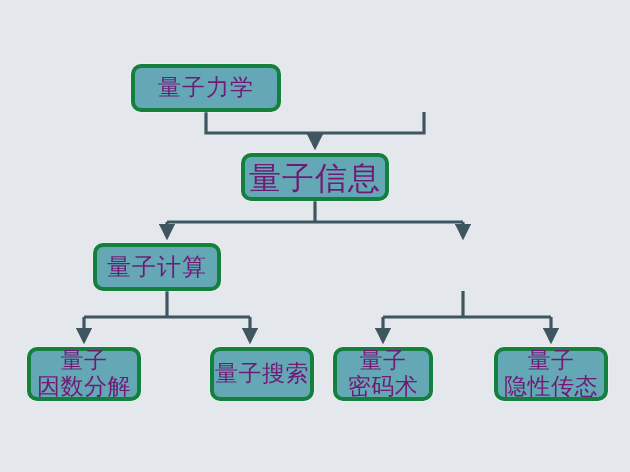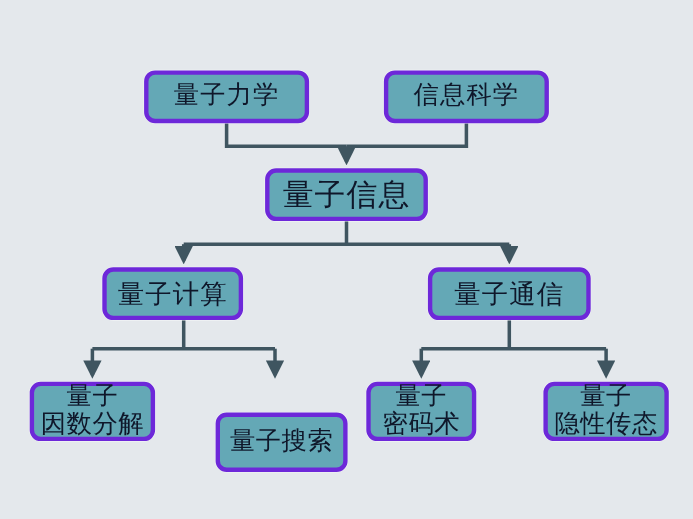--- a/index.html
+++ b/index.html
@@ -23,52 +23,52 @@
     position: absolute;
     left: 0;
     top: 0;
     width: 630px;
     height: 472px;
   }
   .node {
     position: absolute;
     box-sizing: border-box;
     background: #64a8b6;
-    border: 4px solid #6d28d9;
+    border: 4px solid #15803d;
     border-radius: 10px;
-    color: #0f172a;
+    color: #701a75;
     display: flex;
     align-items: center;
     justify-content: center;
     text-align: center;
     line-height: 1.12;
     letter-spacing: 1px;
     z-index: 2;
     box-shadow: 0 0 0 0.5px rgba(255,255,255,0.5);
   }
   .node .label {
     display: block;
     white-space: pre-line;
   }
   .tier1 { font-size: 23px; }
-  .tier2 { font-size: 28px; }
+  .tier2 { font-size: 32px; align-items: flex-end; }
   .tier3 { font-size: 24px; }
   .tier4 { font-size: 23px; letter-spacing: 0.5px; }
 
   
   #node-quantum-mechanics { left: 131px; top: 64px;  width: 150px; height: 48px; }
   #node-information-science { left: 349px; top: 64px; width: 150px; height: 48px; }
   
   #node-quantum-information { left: 241px; top: 153px; width: 148px; height: 48px; }
   
   #node-quantum-computing { left: 93px;  top: 243px; width: 128px; height: 48px; }
   #node-quantum-communication { left: 389px; top: 243px; width: 148px; height: 48px; }
   
   #node-factoring   { left: 27px;  top: 347px; width: 114px; height: 54px; }
-  #node-search      { left: 196px; top: 347px; width: 120px; height: 54px; margin-top: 28px; }
+  #node-search      { left: 210px; top: 347px; width: 104px; height: 54px; }
   #node-cryptography{ left: 333px; top: 347px; width: 100px; height: 54px; }
   #node-teleportation { left: 494px; top: 347px; width: 114px; height: 54px; }
 </style>
 </head>
 <body>
 
 <div id="diagram">
 
   <svg id="connectors" viewBox="0 0 630 472" xmlns="http://www.w3.org/2000/svg">
     <defs>
@@ -97,35 +97,29 @@
       <path d="M 383 317 L 551 317"></path>
       <path d="M 383 317 L 383 341" marker-end="url(#arrow)"></path>
       <path d="M 551 317 L 551 341" marker-end="url(#arrow)"></path>
     </g>
   </svg>
 
   <div class="node tier1" id="node-quantum-mechanics">
     <span class="label">量子力学</span>
   </div>
 
-  <div class="node tier1" id="node-information-science">
-    <span class="label">信息科学</span>
-  </div>
 
   <div class="node tier2" id="node-quantum-information">
     <span class="label">量子信息</span>
   </div>
 
   <div class="node tier3" id="node-quantum-computing">
     <span class="label">量子计算</span>
   </div>
 
-  <div class="node tier3" id="node-quantum-communication">
-    <span class="label">量子通信</span>
-  </div>
 
   <div class="node tier4" id="node-factoring">
     <span class="label">量子
 因数分解</span>
   </div>
 
   <div class="node tier4" id="node-search">
     <span class="label">量子搜索</span>
   </div>
 

